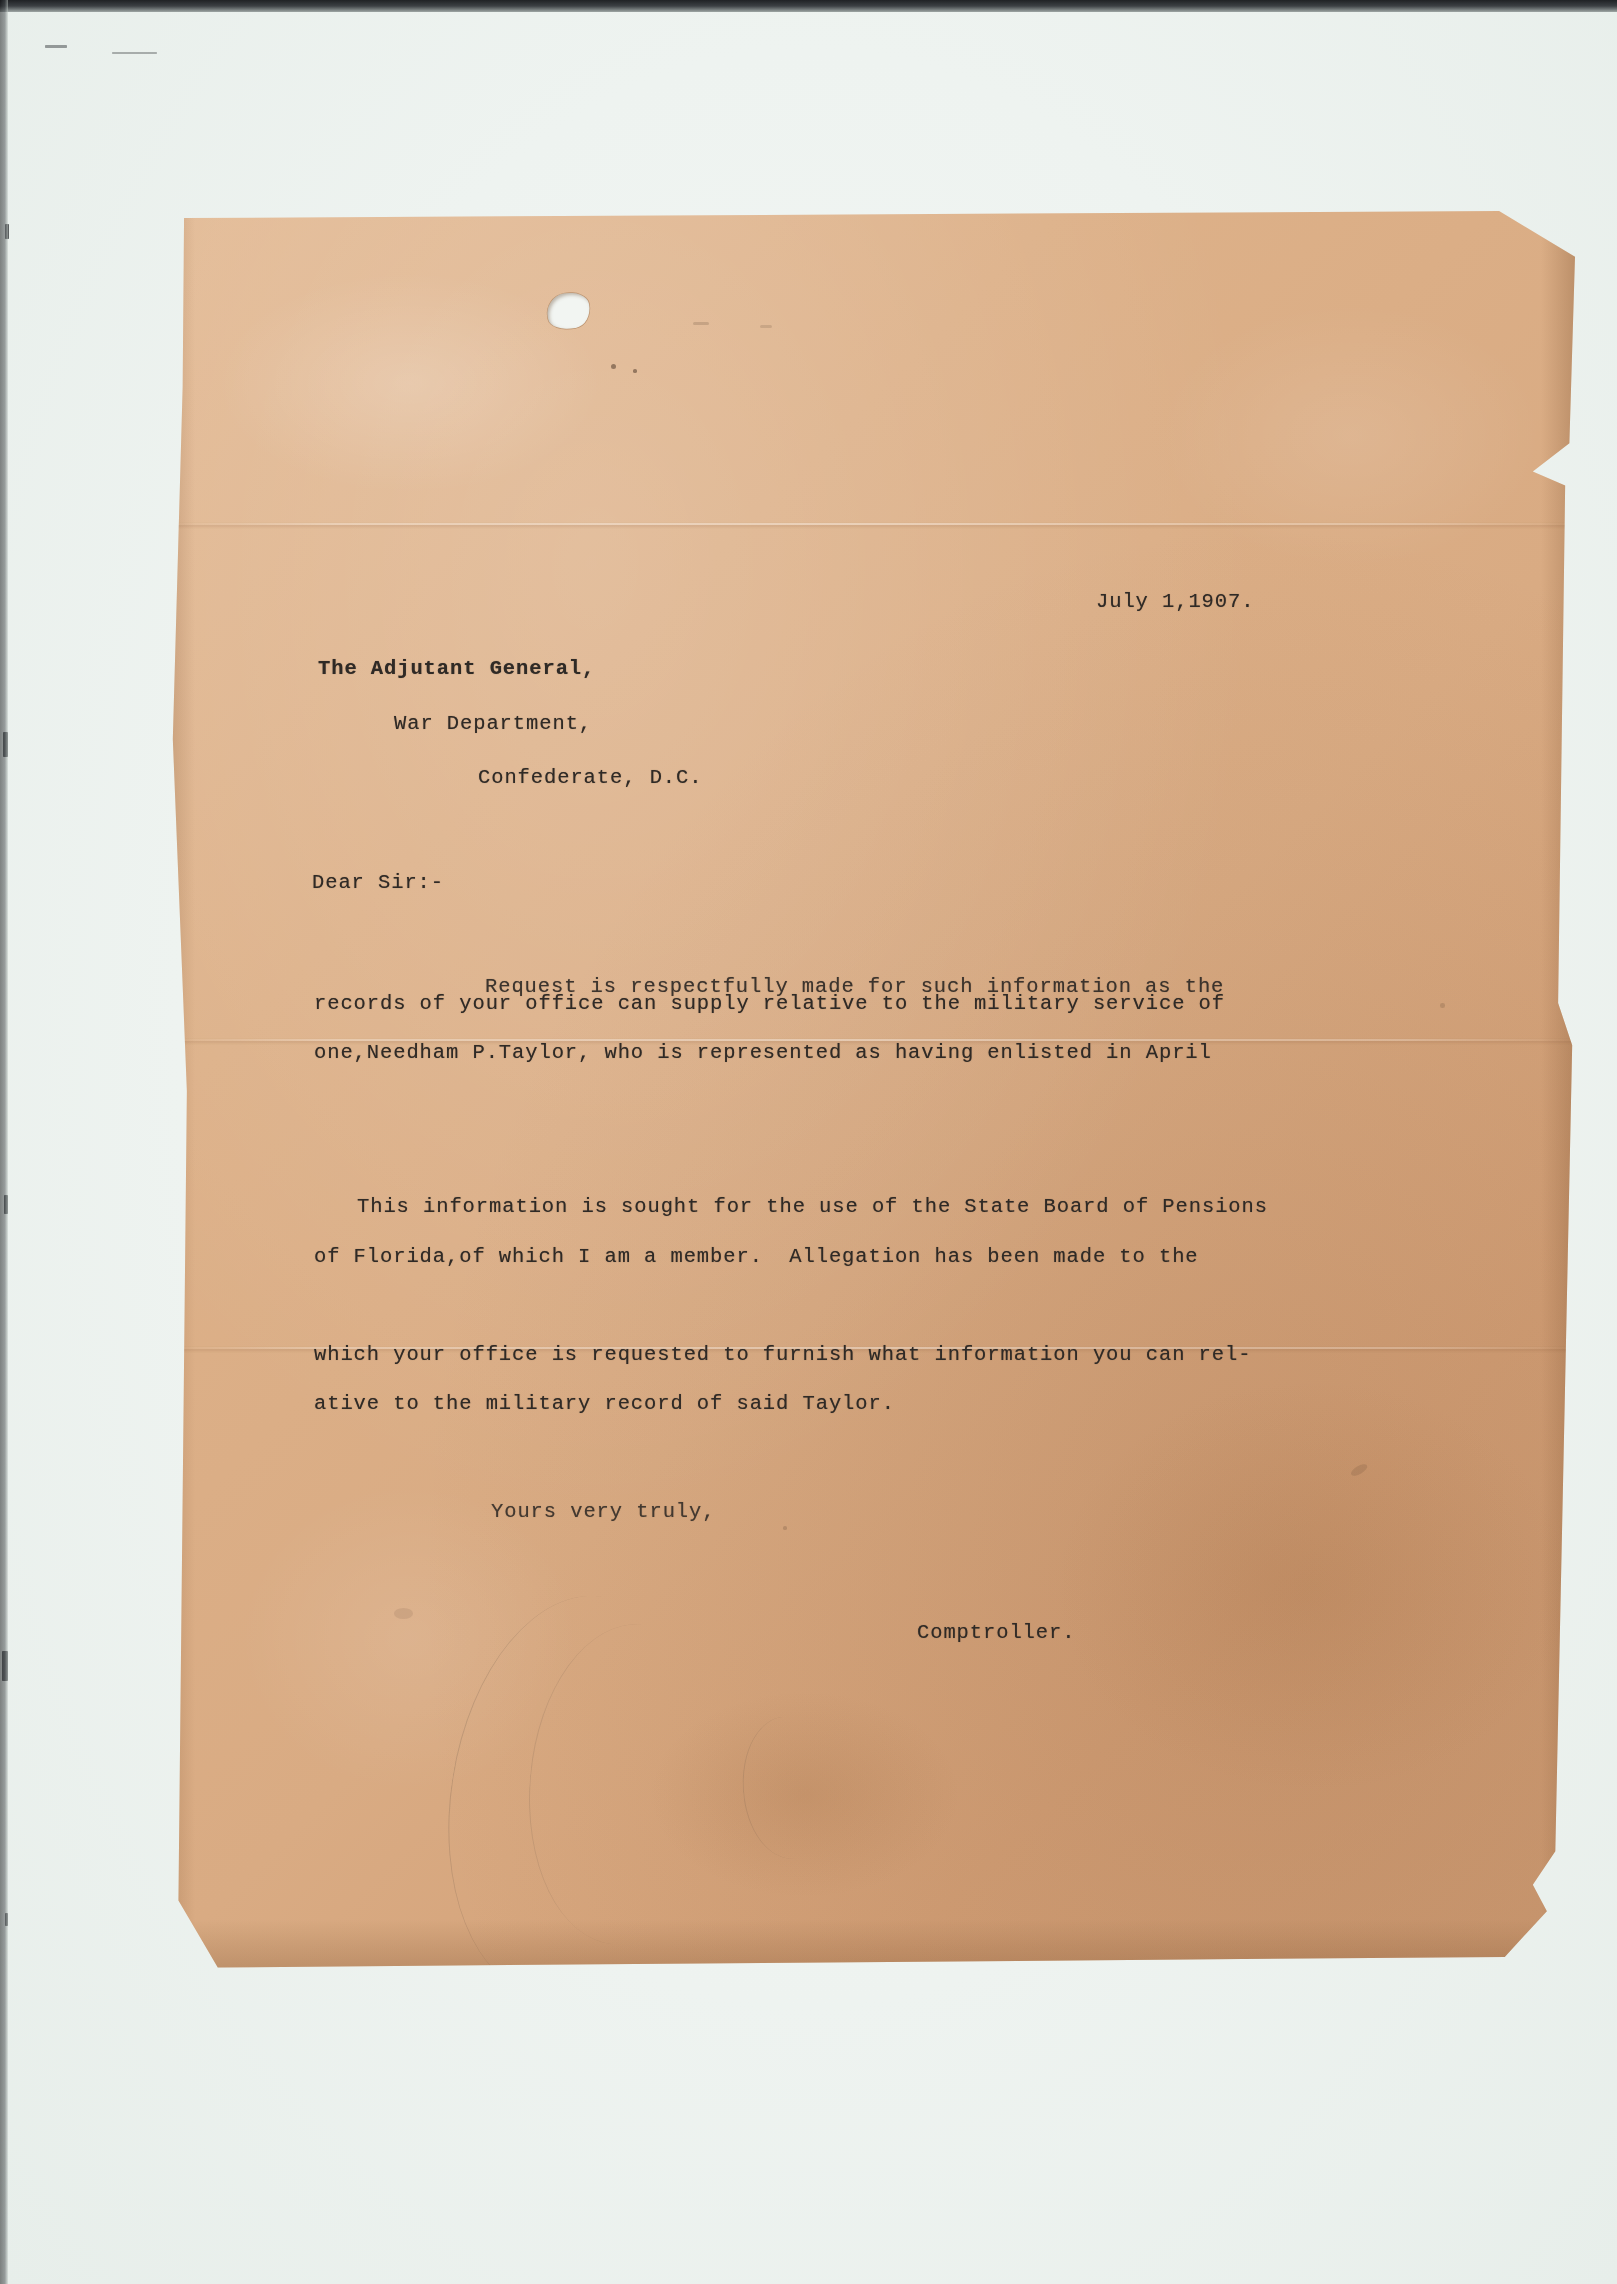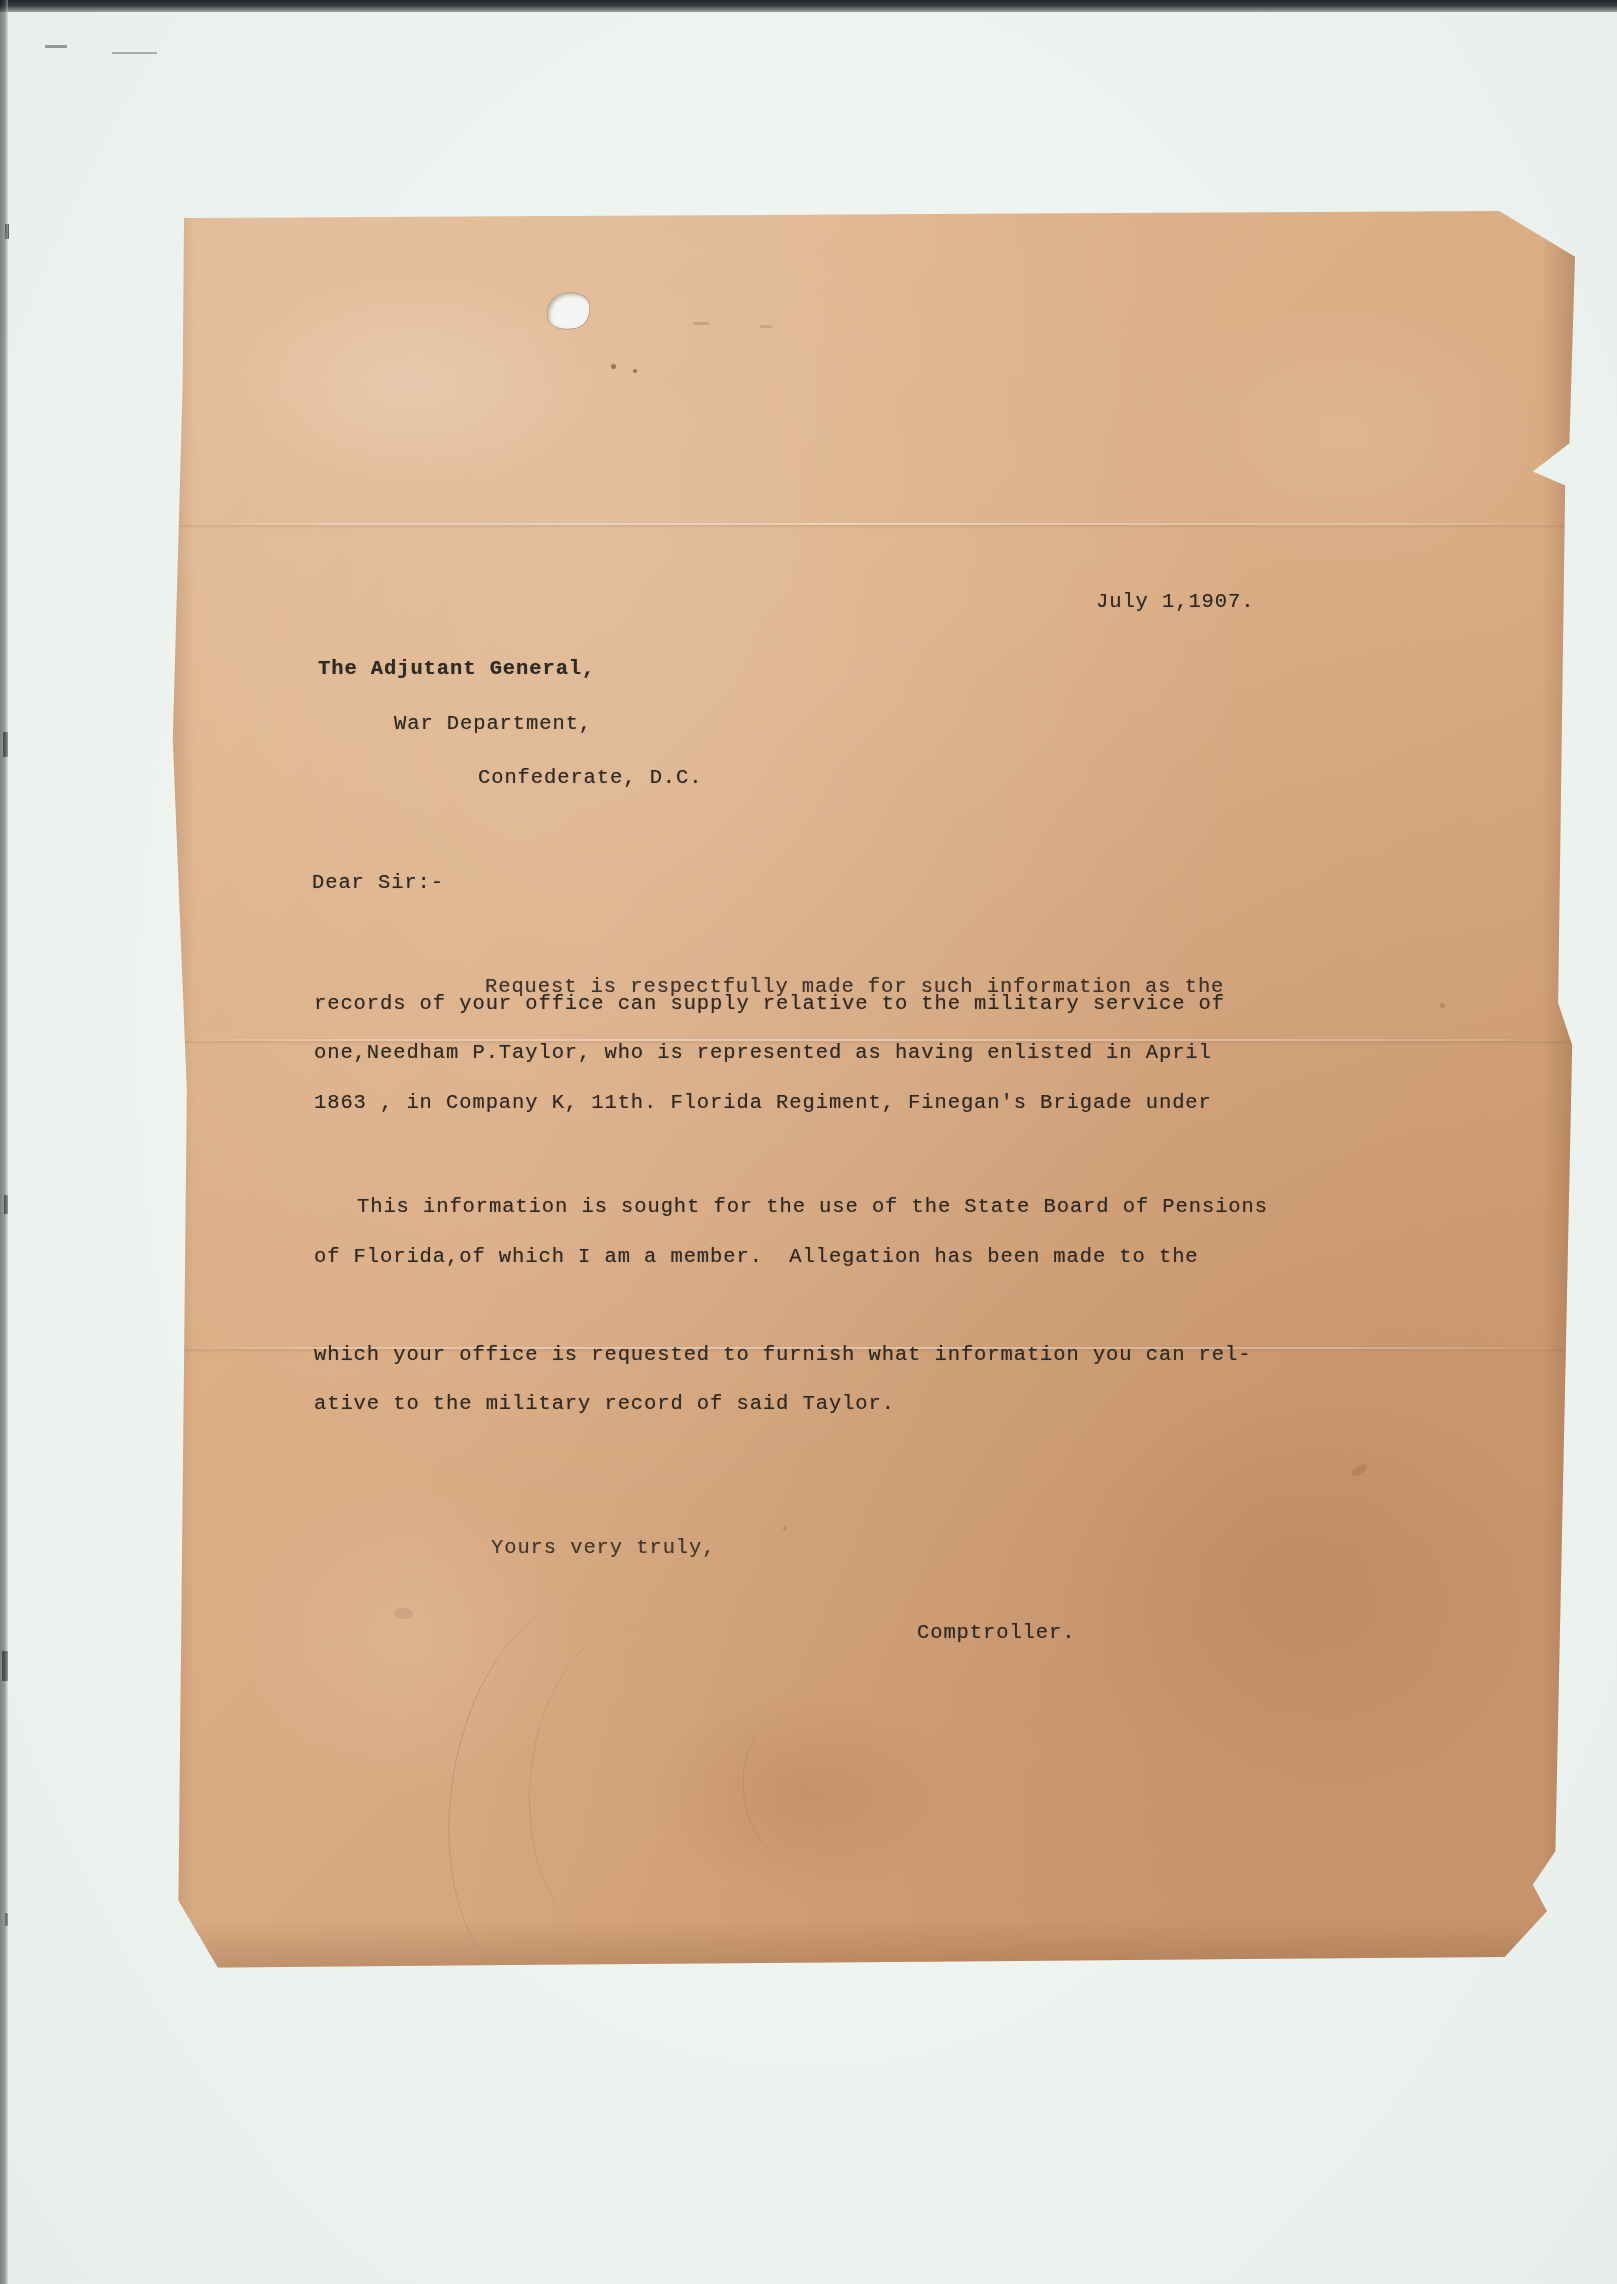--- a/index.html
+++ b/index.html
@@ -185,21 +185,21 @@
   .b2-l2 { left: 144px; top: 1036px; }
   .b2-l3 { left: 144px; top: 1085px; }
   .b2-l4 { left: 144px; top: 1134px; }
   .b2-l5 { left: 144px; top: 1183px; }
 
   .t-close { left: 321px; top: 1291px; }
   .t-sign  { left: 747px; top: 1412px; }
 
   
   .fade-a { opacity: .92; margin-top: 32px; }
-  .fade-b { opacity: .88; margin-top: 36px; }
+  .fade-b { opacity: .88; }
 </style>
 </head>
 <body>
 
 <div id="scan-bed">
   <div class="edge-speck" style="left:4.5px;  top:224px;  width:4.5px;  height:15px;"></div>
   <div class="edge-speck" style="left:3px;  top:732px;  width:5.2px;  height:25.4px;"></div>
   <div class="edge-speck" style="left:3.7px;  top:1195px; width:4.5px;  height:19.4px;"></div>
   <div class="edge-speck" style="left:2.2px;  top:1651px; width:6px;  height:30px;"></div>
   <div class="edge-speck" style="left:4.5px;  top:1913px; width:3.7px;  height:13.4px;"></div>
@@ -244,21 +244,20 @@
 
     <div class="line t-addr1">The Adjutant General,</div>
     <div class="line t-addr2">War Department,</div>
     <div class="line t-addr3">Confederate, D.C.</div>
 
     <div class="line t-salut">Dear Sir:-</div>
 
     <div class="line b1-l1 fade-a">Request is respectfully made for such information as the</div>
     <div class="line b1-l2">records of your office can supply relative to the military service of</div>
     <div class="line b1-l3">one,Needham P.Taylor, who is represented as having enlisted in April</div>
-    <div class="line b1-l4">1863 , in Company K, 11th. Florida Regiment, Finegan's Brigade under</div>
 
     <div class="line b2-l1">This information is sought for the use of the State Board of Pensions</div>
     <div class="line b2-l2">of Florida,of which I am a member.  Allegation has been made to the</div>
     <div class="line b2-l4">which your office is requested to furnish what information you can rel-</div>
     <div class="line b2-l5">ative to the military record of said Taylor.</div>
 
     <div class="line t-close fade-b">Yours very truly,</div>
     <div class="line t-sign">Comptroller.</div>
 
   </div>

